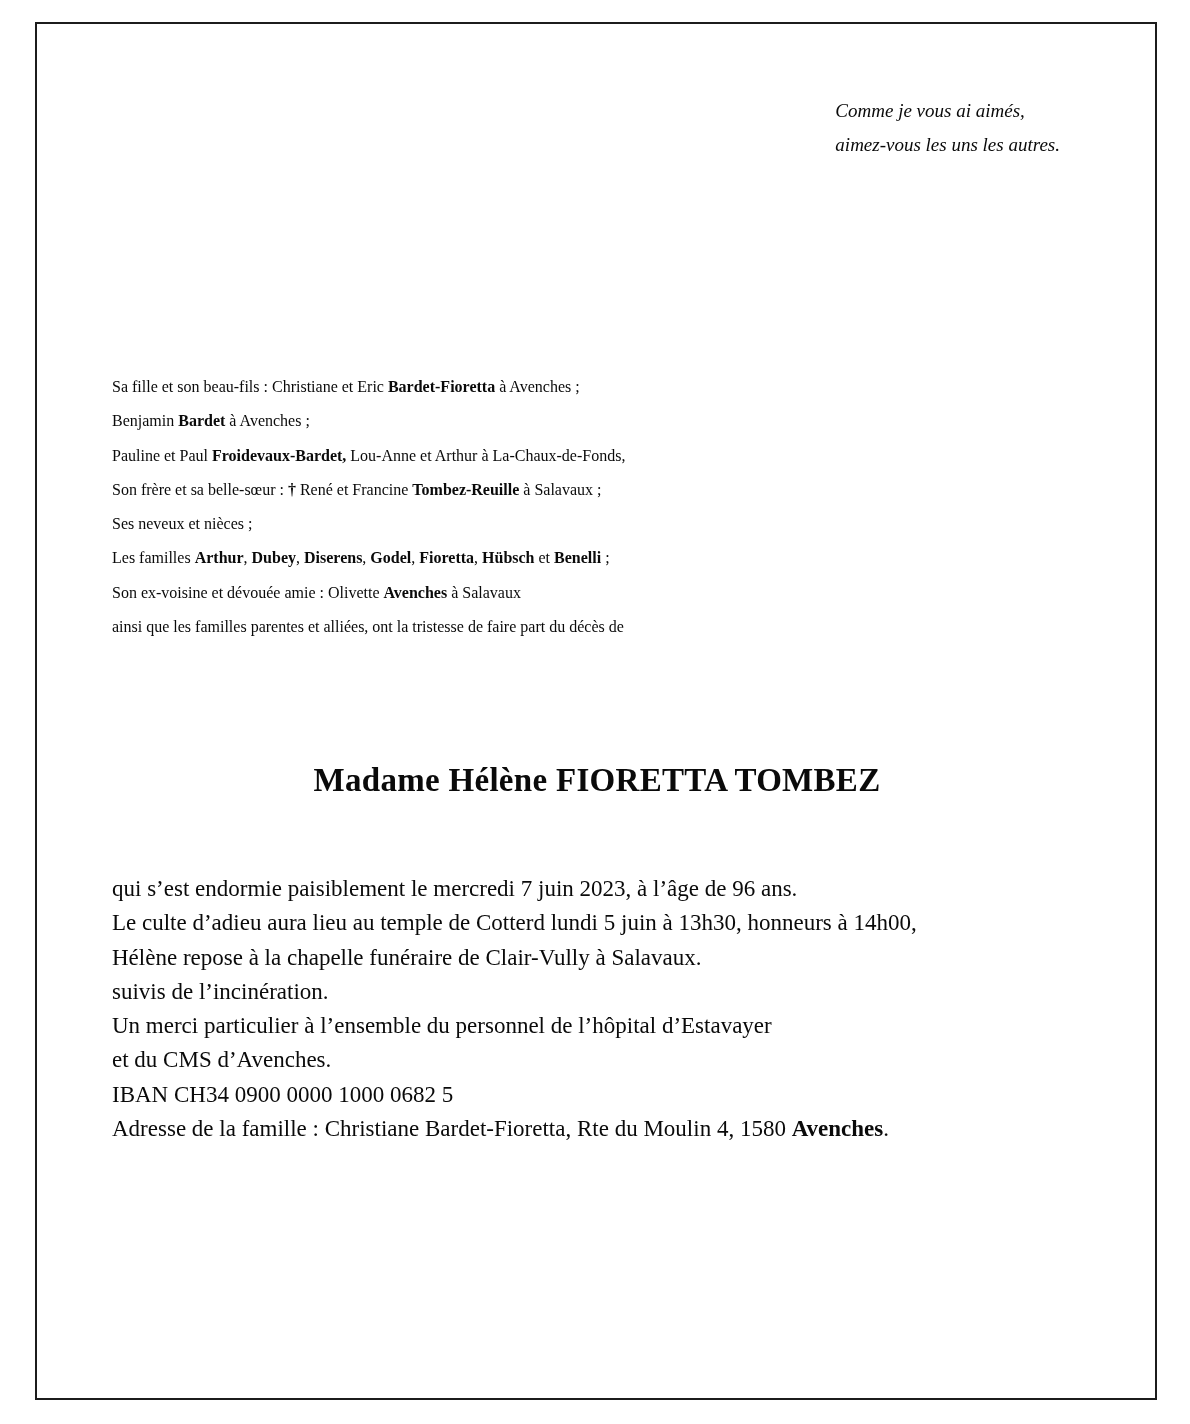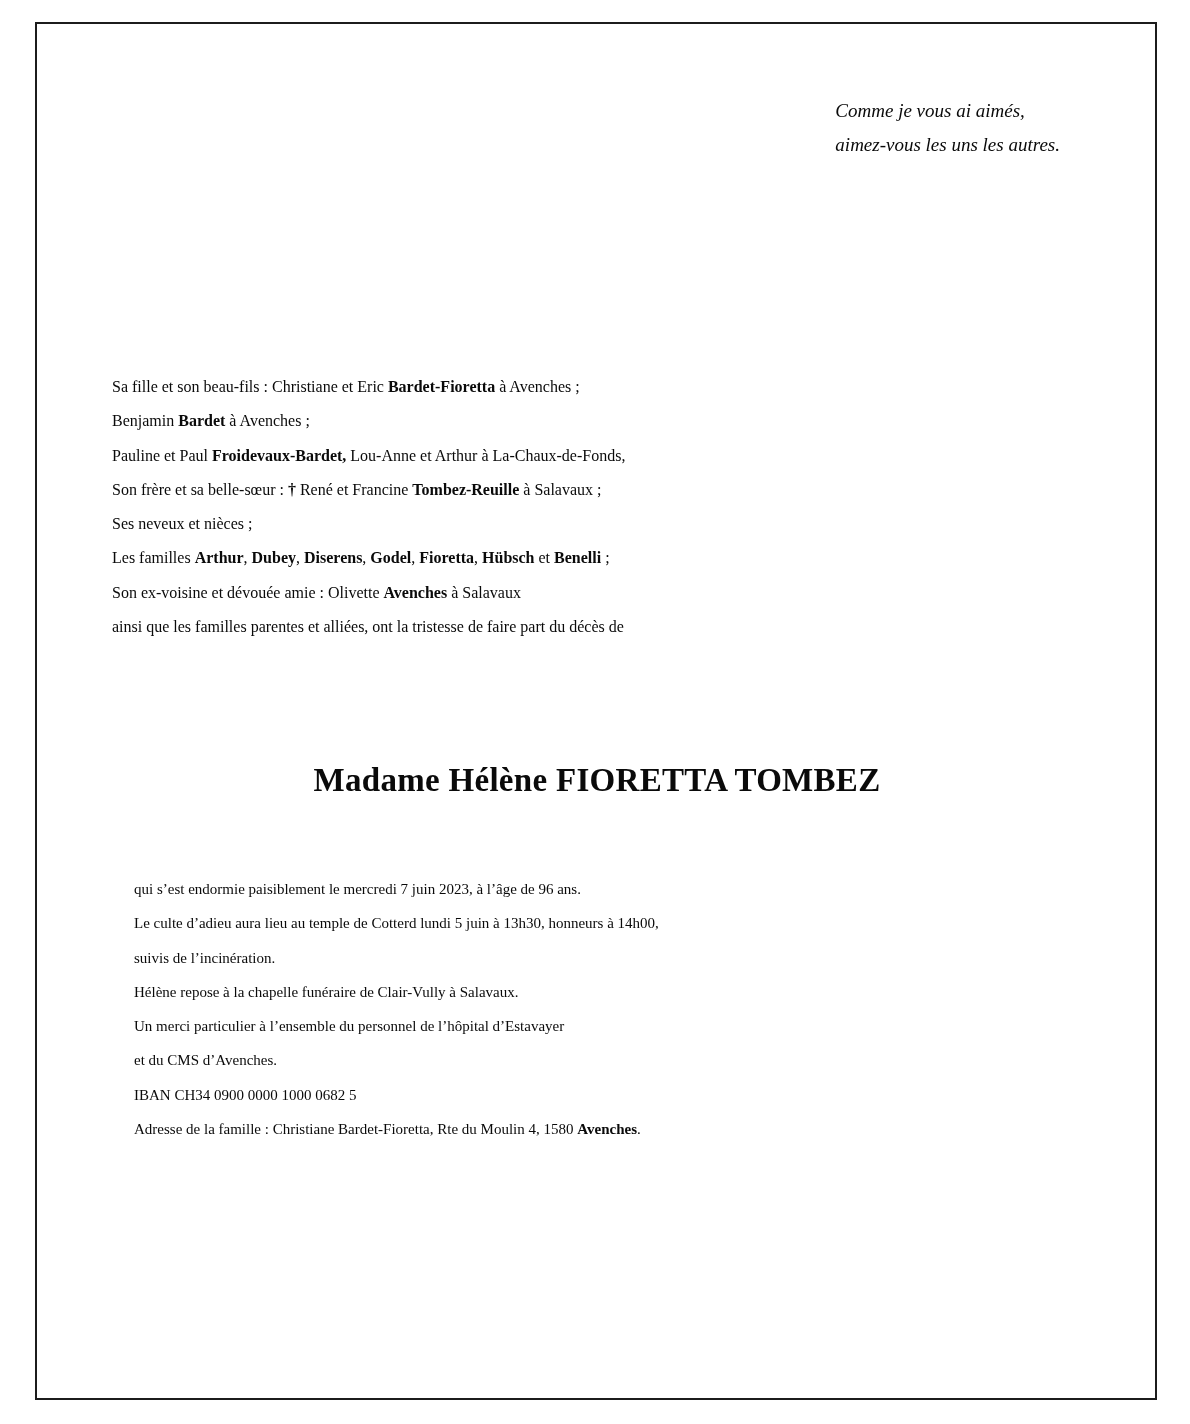--- a/index.html
+++ b/index.html
@@ -52,24 +52,23 @@
     font-size: 33px;
     font-weight: bold;
     letter-spacing: 0.3px;
     white-space: nowrap;
   }
   .details-paragraph {
     position: absolute;
     left: 112px;
     top: 872px;
     width: 1020px;
-    font-size: 15px;
+    font-size: 23px;
     line-height: 34.3px;
     white-space: nowrap;
-    margin-left: 22px;
   }
   .bold { font-weight: bold; }
   .text-line { white-space: nowrap; }
 </style>
 </head>
 <body>
 
 <div class="page-frame"></div>
 
 <div class="epigraph">
@@ -86,19 +85,19 @@
     <div class="text-line"><span>Les familles </span><span class="bold">Arthur</span><span>, </span><span class="bold">Dubey</span><span>, </span><span class="bold">Diserens</span><span>, </span><span class="bold">Godel</span><span>, </span><span class="bold">Fioretta</span><span>, </span><span class="bold">Hübsch</span><span> et </span><span class="bold">Benelli</span><span> ;</span></div>
     <div class="text-line"><span>Son ex-voisine et dévouée amie : Olivette </span><span class="bold">Avenches</span><span> à Salavaux</span></div>
     <div class="text-line"><span>ainsi que les familles parentes et alliées, ont la tristesse de faire part du décès de</span></div>
   </div>
 
 <div class="deceased-title">Madame Hélène FIORETTA TOMBEZ</div>
 
 <div class="details-paragraph">
     <div class="text-line"><span>qui s’est endormie paisiblement le mercredi 7 juin 2023, à l’âge de 96 ans.</span></div>
     <div class="text-line"><span>Le culte d’adieu aura lieu au temple de Cotterd lundi 5 juin à 13h30, honneurs à 14h00,</span></div>
+    <div class="text-line"><span>Hélène repose à la chapelle funéraire de Clair-Vully à Salavaux.</span></div>
     <div class="text-line"><span>suivis de l’incinération.</span></div>
-    <div class="text-line"><span>Hélène repose à la chapelle funéraire de Clair-Vully à Salavaux.</span></div>
     <div class="text-line"><span>Un merci particulier à l’ensemble du personnel de l’hôpital d’Estavayer</span></div>
     <div class="text-line"><span>et du CMS d’Avenches.</span></div>
     <div class="text-line"><span>IBAN CH34 0900 0000 1000 0682 5</span></div>
     <div class="text-line"><span>Adresse de la famille : Christiane Bardet-Fioretta, Rte du Moulin 4, 1580 </span><span class="bold">Avenches</span><span>.</span></div>
   </div>
 
 </body></html>

